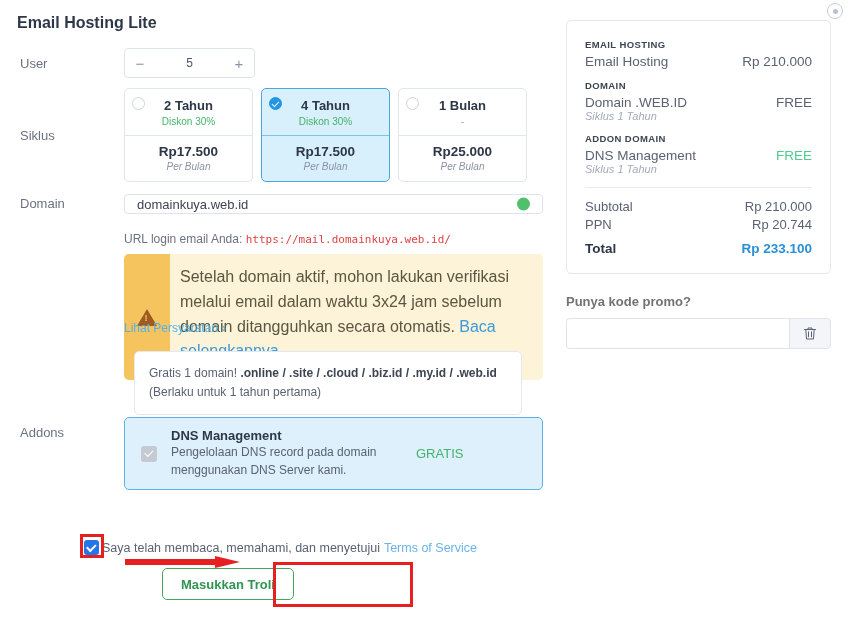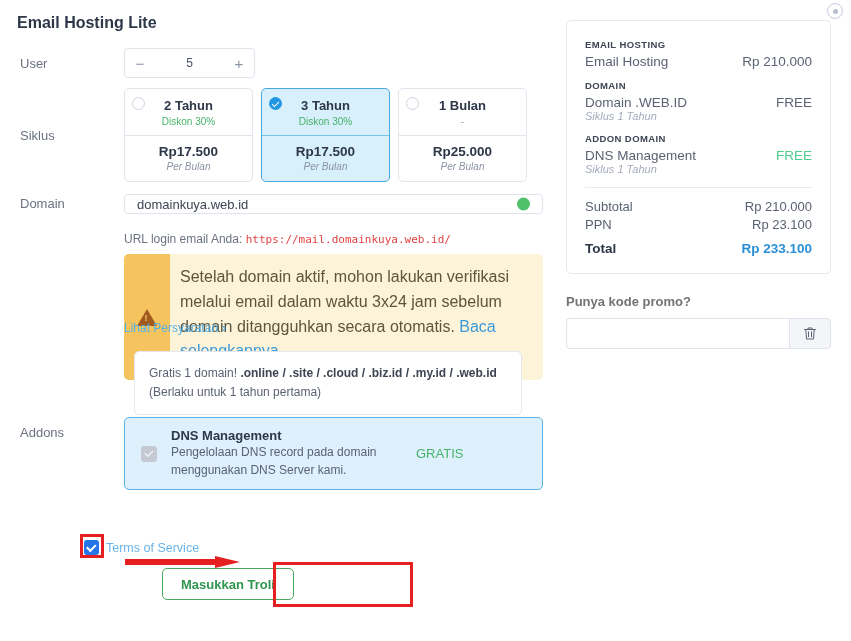--- a/index.html
+++ b/index.html
@@ -280,21 +280,21 @@
     </div>
     <div class="cycle-sep"></div>
     <div class="cycle-bot">
       <div class="cycle-price">Rp17.500</div>
       <div class="cycle-per">Per Bulan</div>
     </div>
   </div>
   <div class="cycle selected">
     <div class="radio on"></div>
     <div class="cycle-top">
-      <div class="cycle-name">3 Tahun</div>
+      <div class="cycle-name">4 Tahun</div>
       <div class="cycle-disc">Diskon 30%</div>
     </div>
     <div class="cycle-sep"></div>
     <div class="cycle-bot">
       <div class="cycle-price">Rp17.500</div>
       <div class="cycle-per">Per Bulan</div>
     </div>
   </div>
   <div class="cycle">
     <div class="radio"></div>
@@ -373,41 +373,42 @@
       </div>
       <div class="sum-sub">Siklus 1 Tahun</div>
     </div>
     <div class="sum-divider"></div>
     <div class="tot-row">
       <span class="k">Subtotal</span>
       <span class="v">Rp 210.000</span>
     </div>
     <div class="tot-row">
       <span class="k">PPN</span>
-      <span class="v">Rp 23.100</span>
+      <span class="v">Rp 20.744</span>
     </div>
     <div class="tot-row grand">
       <span class="k">Total</span>
       <span class="v">Rp 233.100</span>
     </div>
   </div>
 
   <div class="promo-label">Punya kode promo?</div>
   <div class="promo-wrap">
     <input class="promo-input" type="text" placeholder="" style="">
     <div class="promo-btn">
       <svg width="14" height="15" viewBox="0 0 14 15">
         <path d="M1.5 3.5h11M5 3.5V2h4v1.5M2.8 3.5l.7 9.5h7l.7-9.5M5.5 5.8v5M8.5 5.8v5" fill="none" stroke="#5a6273" stroke-width="1" stroke-linecap="round" stroke-linejoin="round"></path>
       </svg>
     </div>
   </div>
 </div>
 
 <div class="terms">
   <span class="terms-check"></span>
+  <span>Saya telah membaca, memahami, dan menyetujui</span>
   <a href="#">Terms of Service</a>
 </div>
 
 <div class="btn-row">
   <div class="btn btn-cart">Masukkan Troli</div>
 </div>
 
 <div class="anno anno-check"></div>
 <div class="anno anno-btn"></div>
 <svg class="anno-arrow" viewBox="0 0 115 12">

